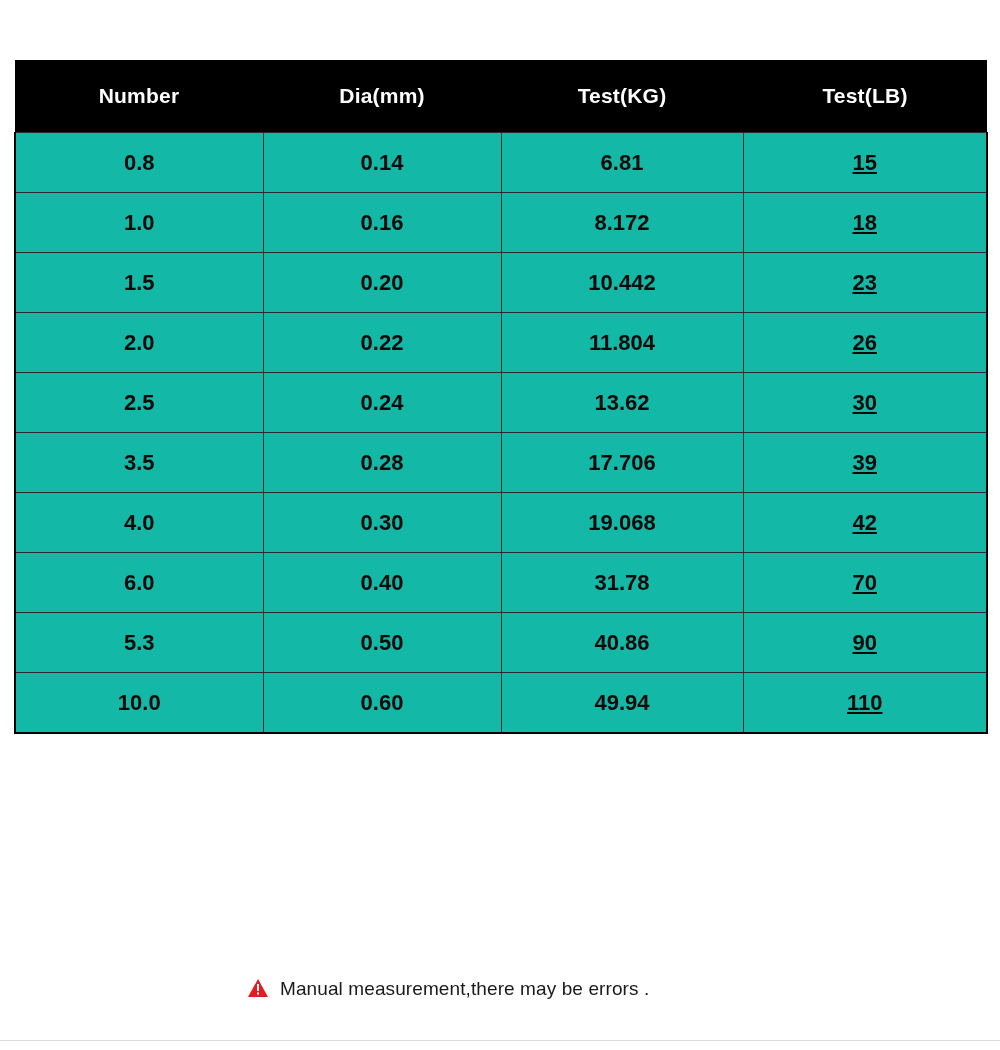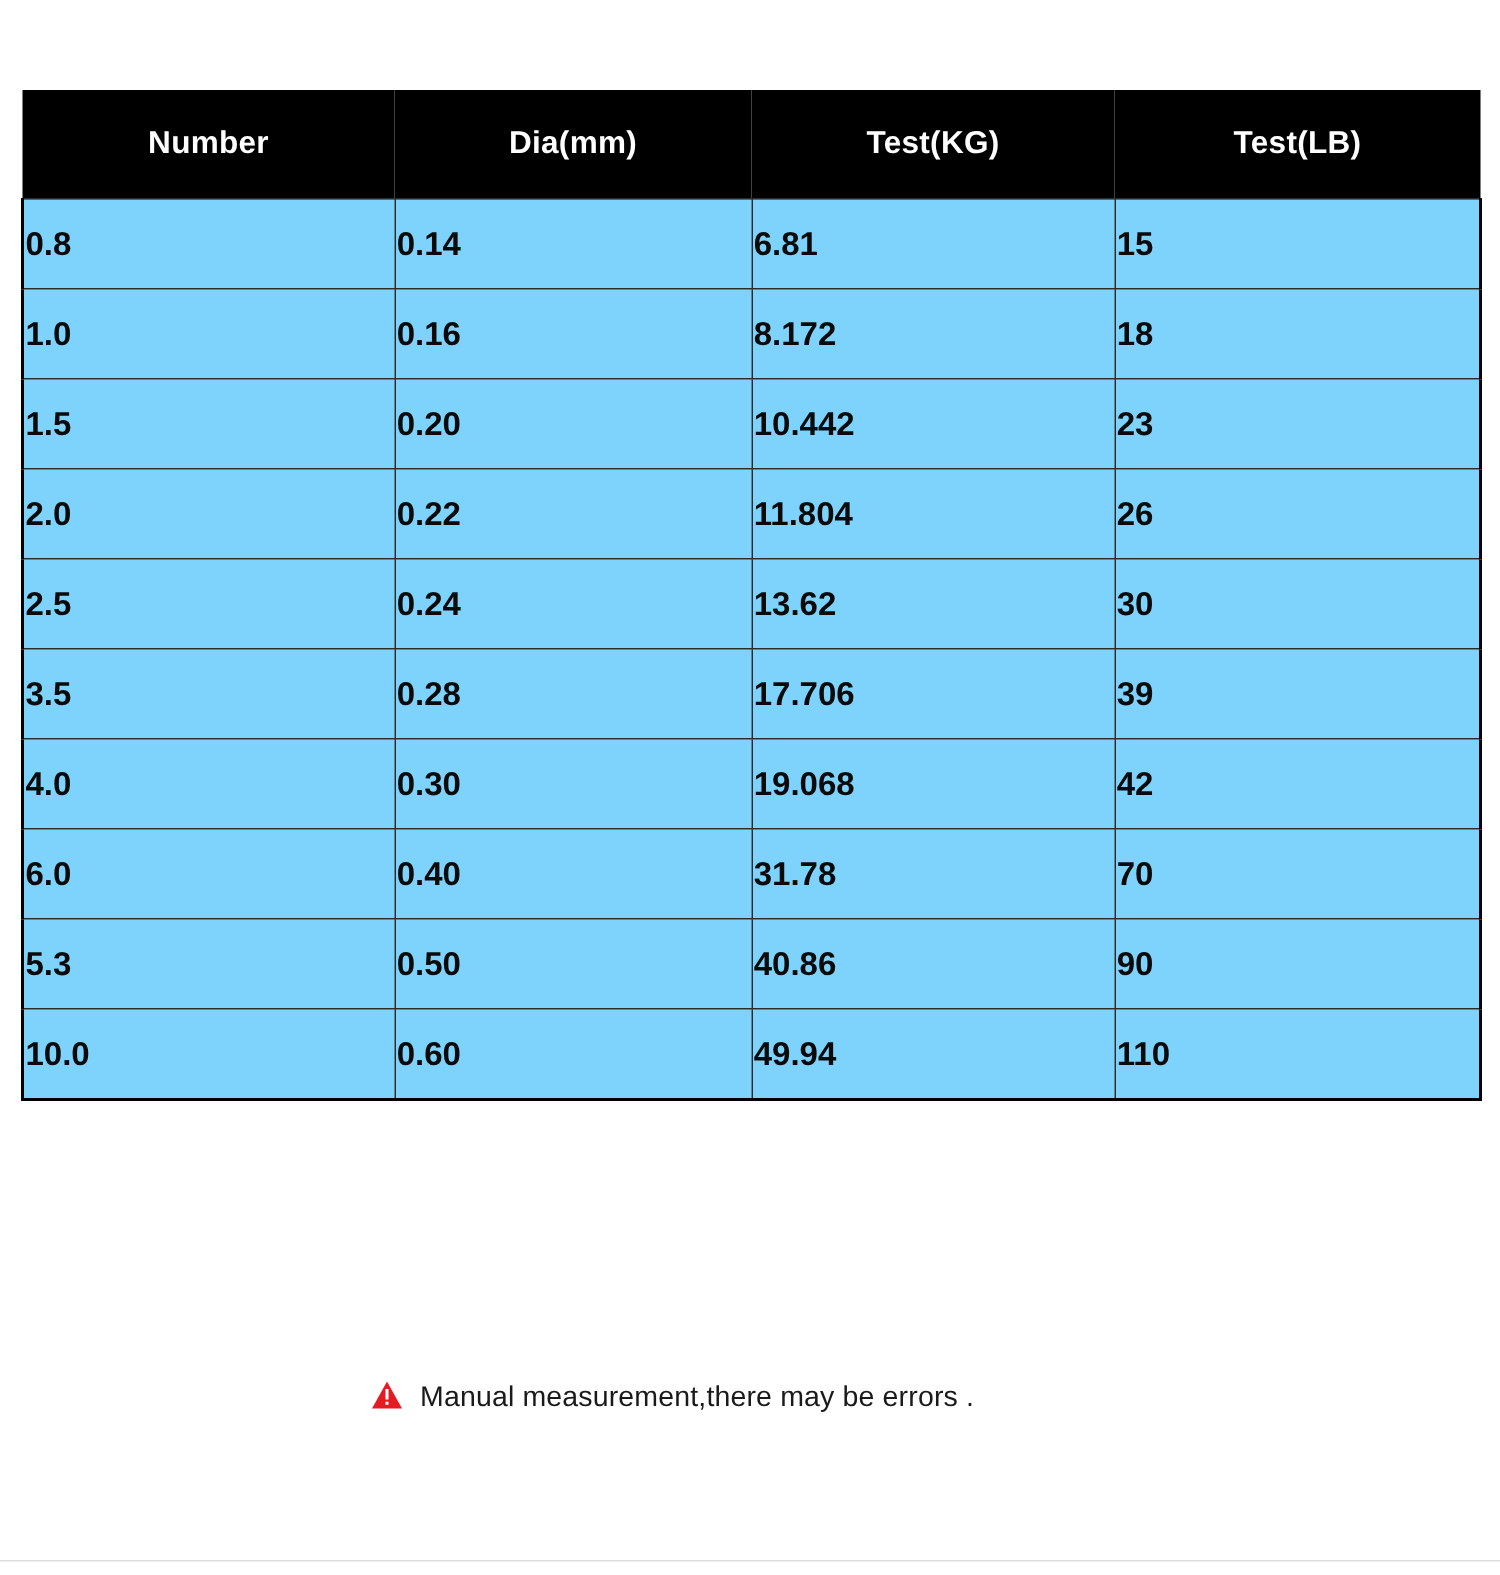--- a/index.html
+++ b/index.html
@@ -43,39 +43,41 @@
     font-weight: bold;
     height: 70px;
     text-align: center;
     vertical-align: middle;
     border: none;
     letter-spacing: 0.2px;
   }
   table.spec tbody td {
     border: 1px solid #2b2b2b;
     height: 57px;
+    text-align: center;
     vertical-align: middle;
     font-size: 22px;
     font-weight: bold;
     color: #0a0a0a;
-    background: #7dd3fc;
+    background: #14b8a6;
   }
   table.spec tbody tr td:first-child {
     border-left: 2px solid #000000;
   }
   table.spec tbody tr td:last-child {
     border-right: 2px solid #000000;
+    text-decoration: underline;
   }
   table.spec tbody tr:last-child td {
     border-bottom: 2px solid #000000;
   }
   .note {
     position: absolute;
     left: 0;
-    top: 920px;
+    top: 978px;
     width: 896px;
     text-align: center;
     font-size: 19px;
     color: #1a1a1a;
     letter-spacing: 0.1px;
   }
   .note .warn-icon {
     display: inline-block;
     vertical-align: -3px;
     margin-right: 6px;

